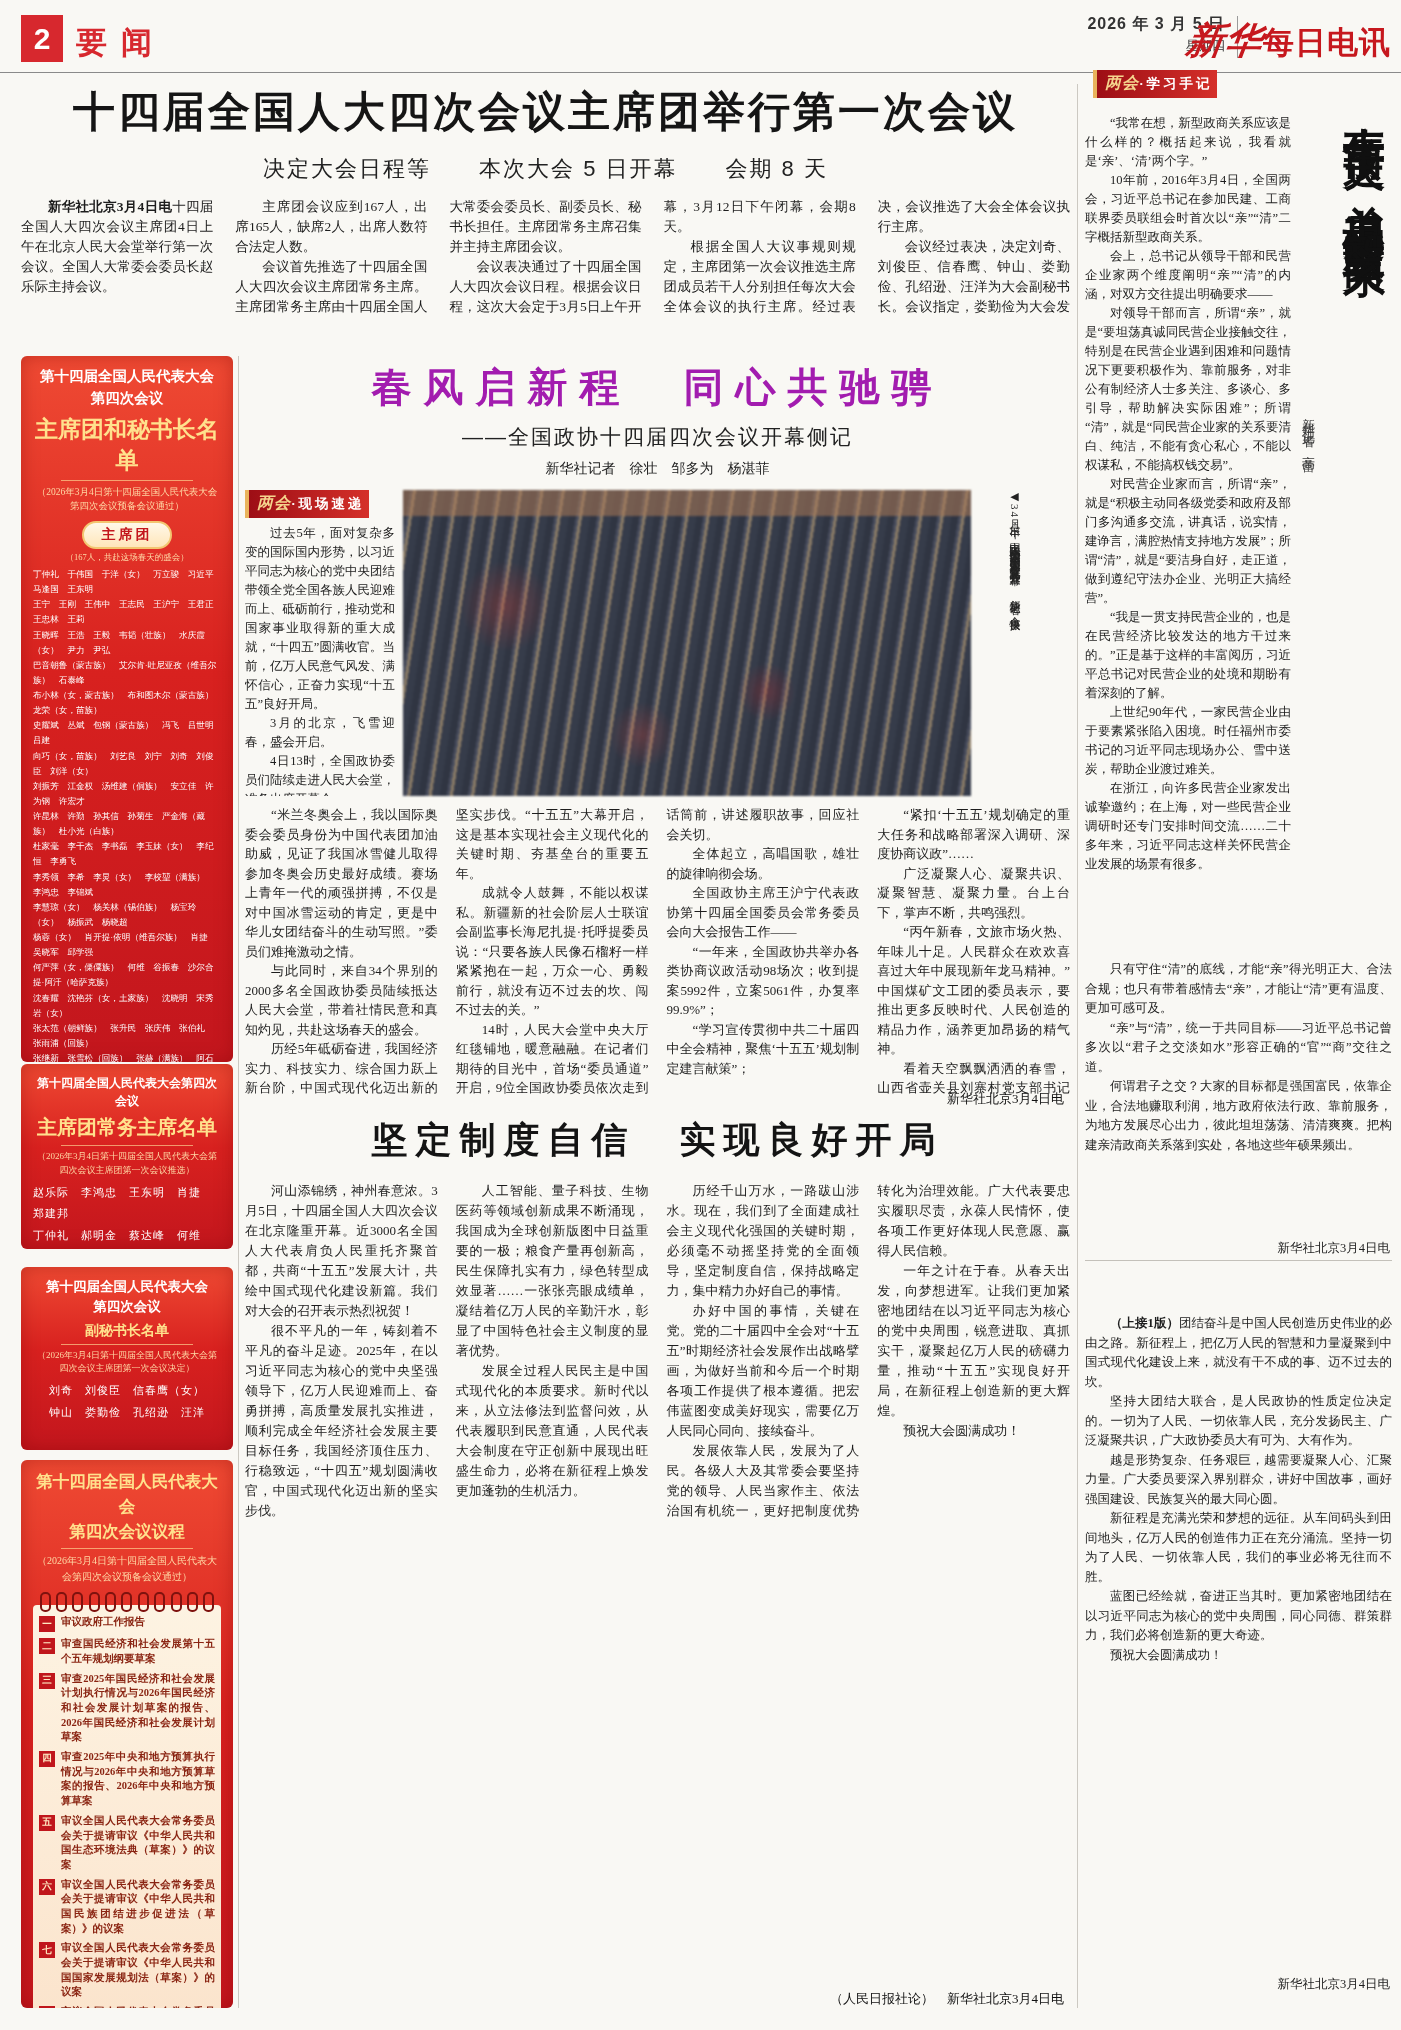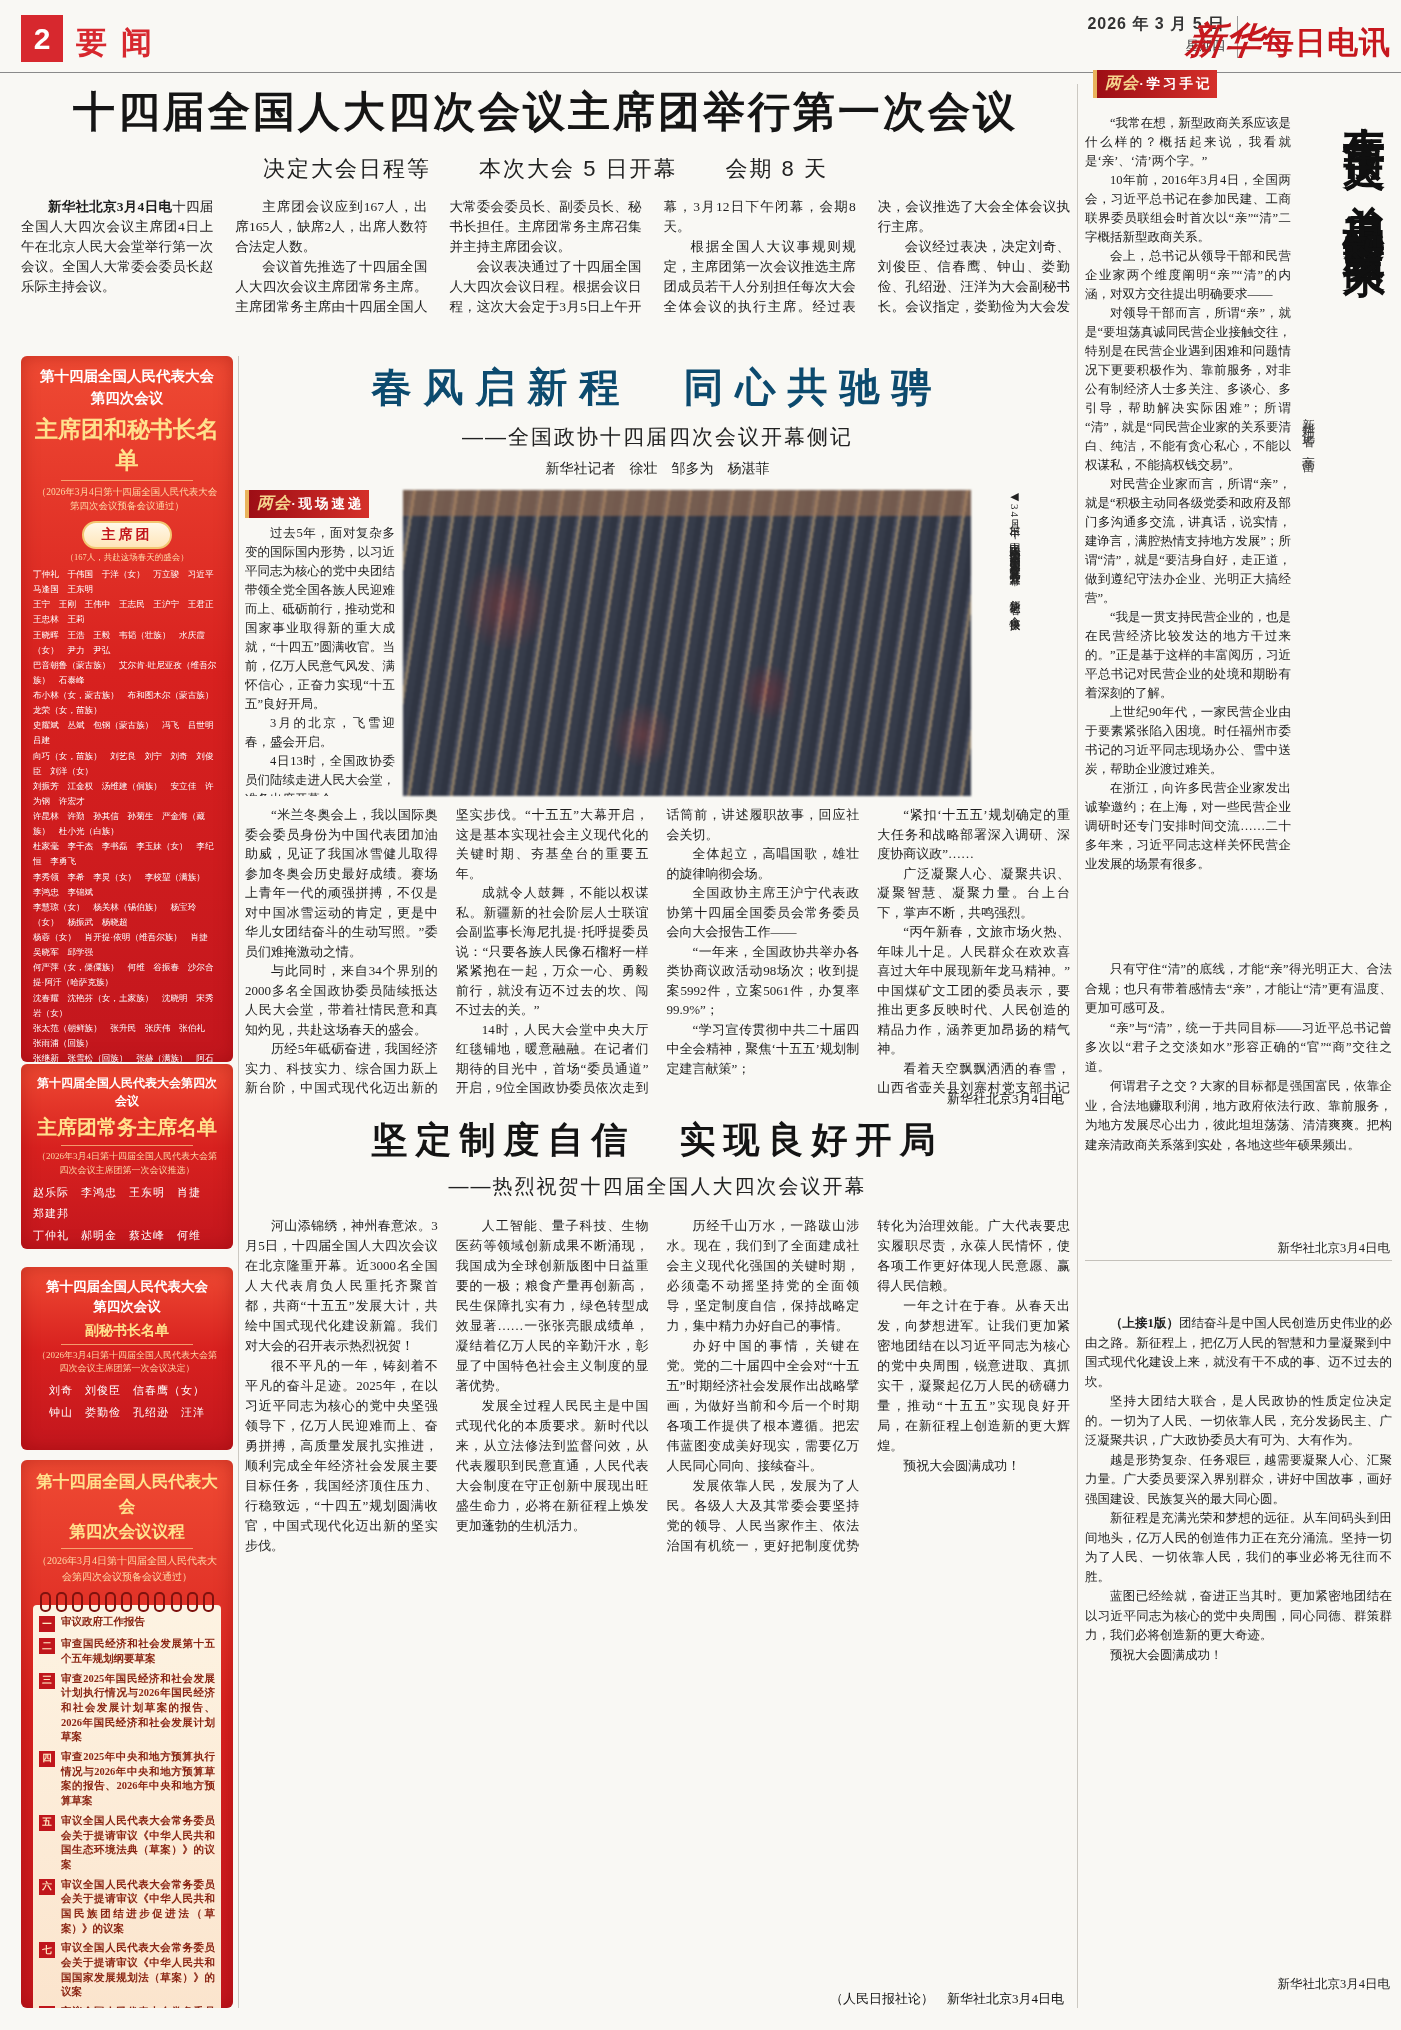--- a/index.html
+++ b/index.html
@@ -48,21 +48,21 @@
   .agenda-title{text-align:center;font-size:16.5px;font-weight:900;color:#ffe18d;line-height:1.5;}
   .spiral{display:flex;justify-content:space-around;margin:8px 4px -7px;position:relative;z-index:2;}
   .spiral i{width:7px;height:16px;border:2.5px solid #7e120e;border-radius:5px;background:transparent;}
   .agenda-panel{background:linear-gradient(180deg,#fdf3e2,#fbe3cb);border-radius:4px;padding:10px 6px 8px;margin-top:0;}
   .agenda-item{display:flex;margin-bottom:5px;}
   .agenda-num{flex:0 0 16px;height:16px;background:#c0161c;color:#ffe9c2;font-size:9.5px;font-weight:700;
               display:flex;align-items:center;justify-content:center;margin-right:6px;margin-top:1px;line-height:1;}
   .agenda-text{font-size:10.5px;font-weight:700;color:#8a2412;line-height:1.4;text-align:justify;}
   
   .article1{position:absolute;left:245px;top:356px;width:825px;height:752px;}
-  .article1 h2{margin:4px 0 0;text-align:center;font-size:40px;font-weight:900;letter-spacing:12px;color:#0c4a6e;}
+  .article1 h2{margin:4px 0 0;text-align:center;font-size:40px;font-weight:900;letter-spacing:12px;color:#a21caf;}
   .art-sub{margin-top:8px;text-align:center;font-size:21px;letter-spacing:2px;color:#222;
            font-family:"Liberation Sans",sans-serif;}
   .byline{margin-top:9px;text-align:center;font-size:14px;color:#222;}
   .row1{display:flex;margin-top:12px;height:306px;}
   .colA{width:150px;overflow:hidden;font-size:12.5px;line-height:19px;text-align:justify;}
   .badge{display:inline-block;margin-bottom:6px;padding:3px 4px 4px 8px;border-left:4px solid #e9b35c;
          background:linear-gradient(90deg,#9d0e15,#d5302a);color:#fff;white-space:nowrap;}
   .badge .bp{font-style:italic;font-weight:900;color:#f5d58e;font-size:16px;letter-spacing:1px;}
   .badge .bs{font-weight:700;font-size:13.5px;letter-spacing:3px;}
   .photo{width:568px;height:306px;margin-left:8px;flex:0 0 auto;
@@ -289,21 +289,20 @@
         <p class="para"><b></b><span>“紧扣‘十五五’规划确定的重大任务和战略部署深入调研、深度协商议政”……</span></p>
         <p class="para"><b></b><span>广泛凝聚人心、凝聚共识、凝聚智慧、凝聚力量。台上台下，掌声不断，共鸣强烈。</span></p>
         <p class="para"><b></b><span>“丙午新春，文旅市场火热、年味儿十足。人民群众在欢欢喜喜过大年中展现新年龙马精神。”中国煤矿文工团的委员表示，要推出更多反映时代、人民创造的精品力作，涵养更加昂扬的精气神。</span></p>
         <p class="para"><b></b><span>看着天空飘飘洒洒的春雪，山西省壶关县刘寨村党支部书记感慨道，乡村全面振兴的春天已经到来。以实干笃定前行，以担当赢得未来。</span></p>
       </div>
     <div class="signoff">新华社北京3月4日电</div>
   </div>
 
   <div class="article2">
     <h2>坚定制度自信　实现良好开局</h2>
-    <div class="art-sub" style="font-size:20px;">——热烈祝贺十四届全国人大四次会议开幕</div>
     <div class="body">
 
     <p class="para"><b></b><span>河山添锦绣，神州春意浓。3月5日，十四届全国人大四次会议在北京隆重开幕。近3000名全国人大代表肩负人民重托齐聚首都，共商“十五五”发展大计，共绘中国式现代化建设新篇。我们对大会的召开表示热烈祝贺！</span></p>
         <p class="para"><b></b><span>很不平凡的一年，铸刻着不平凡的奋斗足迹。2025年，在以习近平同志为核心的党中央坚强领导下，亿万人民迎难而上、奋勇拼搏，高质量发展扎实推进，顺利完成全年经济社会发展主要目标任务，我国经济顶住压力、行稳致远，“十四五”规划圆满收官，中国式现代化迈出新的坚实步伐。</span></p>
         <p class="para"><b></b><span>人工智能、量子科技、生物医药等领域创新成果不断涌现，我国成为全球创新版图中日益重要的一极；粮食产量再创新高，民生保障扎实有力，绿色转型成效显著……一张张亮眼成绩单，凝结着亿万人民的辛勤汗水，彰显了中国特色社会主义制度的显著优势。</span></p>
         <p class="para"><b></b><span>发展全过程人民民主是中国式现代化的本质要求。新时代以来，从立法修法到监督问效，从代表履职到民意直通，人民代表大会制度在守正创新中展现出旺盛生命力，必将在新征程上焕发更加蓬勃的生机活力。</span></p>
         <p class="para"><b></b><span>历经千山万水，一路跋山涉水。现在，我们到了全面建成社会主义现代化强国的关键时期，必须毫不动摇坚持党的全面领导，坚定制度自信，保持战略定力，集中精力办好自己的事情。</span></p>
         <p class="para"><b></b><span>办好中国的事情，关键在党。党的二十届四中全会对“十五五”时期经济社会发展作出战略擘画，为做好当前和今后一个时期各项工作提供了根本遵循。把宏伟蓝图变成美好现实，需要亿万人民同心同向、接续奋斗。</span></p>
         <p class="para"><b></b><span>发展依靠人民，发展为了人民。各级人大及其常委会要坚持党的领导、人民当家作主、依法治国有机统一，更好把制度优势转化为治理效能。广大代表要忠实履职尽责，永葆人民情怀，使各项工作更好体现人民意愿、赢得人民信赖。</span></p>
         <p class="para"><b></b><span>一年之计在于春。从春天出发，向梦想进军。让我们更加紧密地团结在以习近平同志为核心的党中央周围，锐意进取、真抓实干，凝聚起亿万人民的磅礴力量，推动“十五五”实现良好开局，在新征程上创造新的更大辉煌。</span></p>

